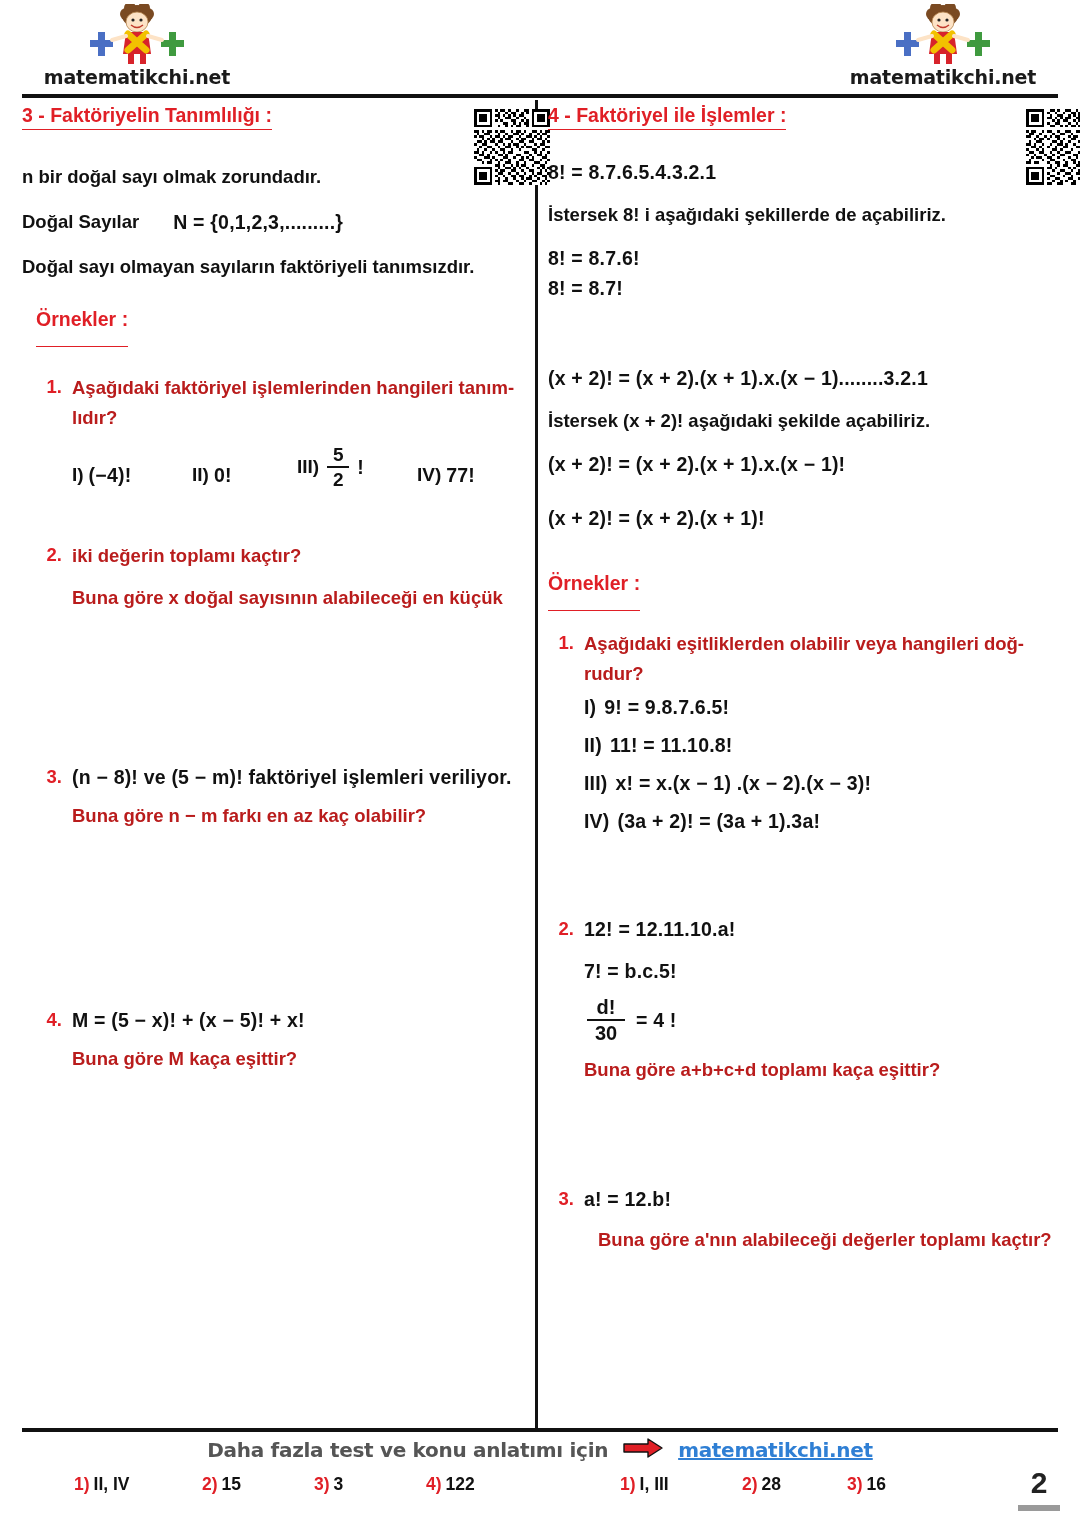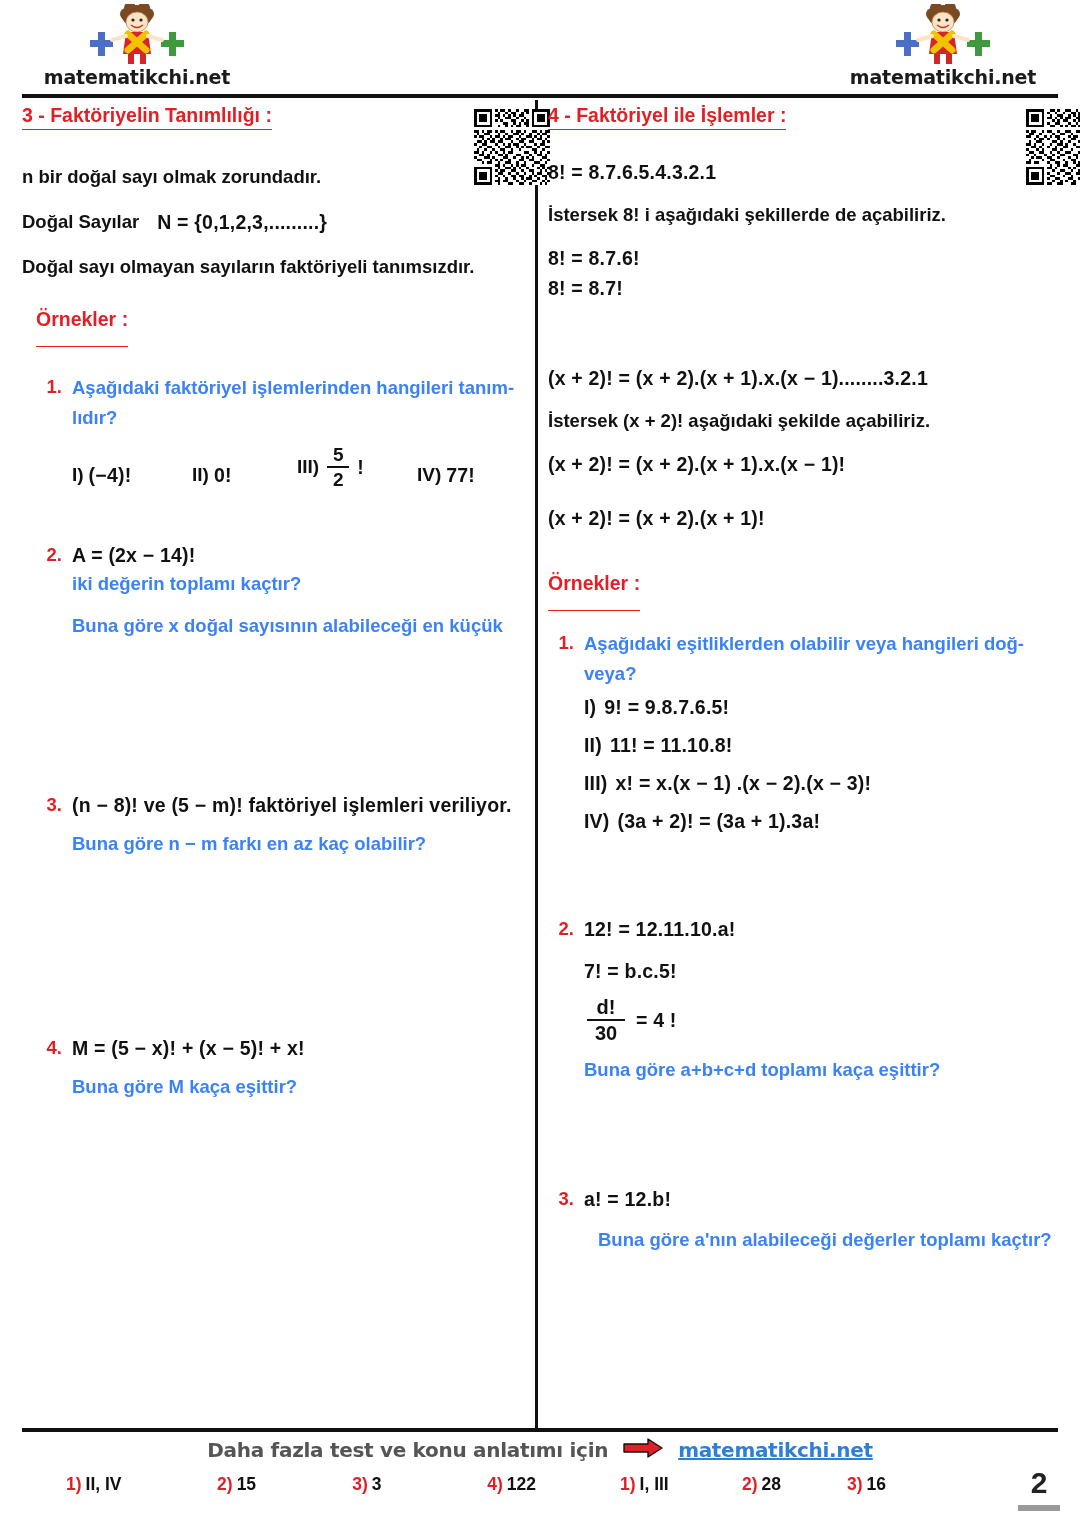--- a/index.html
+++ b/index.html
@@ -56,21 +56,21 @@
 
   
   .line { font-size: 18.5px; font-weight: 700; line-height: 26px; color: #111; }
   .mline { font-size: 19.5px; font-weight: 700; line-height: 28px; color: #111;
            font-family: "Liberation Sans", sans-serif; letter-spacing: 0.2px; }
 
   .qrow { display: flex; align-items: flex-start; }
   .qnum { color: #e01f26; font-weight: 700; font-size: 18.5px; min-width: 26px;
           text-align: right; margin-right: 10px; flex: none; line-height: 27px; }
   .qbody { flex: 1; }
-  .qtext { font-size: 18.5px; font-weight: 700; line-height: 30px; color: #3b82f6; }
+  .qtext { font-size: 18.5px; font-weight: 700; line-height: 30px; color: #b91c1c; }
 
   .opts { display: flex; align-items: flex-end; gap: 0; margin-top: 12px; }
   .opt { font-size: 19px; font-weight: 700; display: flex; align-items: center; gap: 5px; }
 
   
   .frac { display: inline-flex; flex-direction: column; align-items: center;
           vertical-align: middle; margin: 0 3px; line-height: 1; }
   .frac .num { font-size: 19px; font-weight: 700; padding: 0 3px; }
   .frac .bar { width: 100%; min-width: 22px; height: 2px; background: #111; margin: 2px 0; }
   .frac .den { font-size: 19px; font-weight: 700; padding: 0 3px; }
@@ -93,21 +93,21 @@
     font-family: "DejaVu Sans", sans-serif;
     font-weight: 700; font-size: 20px; color: #555555; letter-spacing: -0.3px;
   }
   .promo-link {
     font-family: "DejaVu Sans", sans-serif;
     font-weight: 700; font-size: 20px; color: #2f7fd4; letter-spacing: -0.3px;
   }
   .arrow { display: inline-block; }
 
   .ansrow { position: absolute; top: 1474px; display: flex; align-items: baseline; }
-  .ansrow-left  { left: 66px;  width: 470px; justify-content: space-between; }
+  .ansrow-left  { left: 74px;  width: 470px; }
   .ansrow-right { left: 620px; width: 400px; }
   .ansitem { font-size: 17.5px; font-weight: 700; color: #111; white-space: nowrap; }
   .ansitem .k { color: #e01f26; margin-right: 4px; }
 
   .pagenum {
     position: absolute; right: 20px; top: 1466px;
     font-size: 30px; font-weight: 700; color: #222;
     text-align: center; width: 42px;
   }
   .pagenum-bar { position: absolute; right: 20px; top: 1505px; width: 42px; height: 6px; background: #9a9a9a; }
@@ -415,21 +415,21 @@
               <rect x="27" y="28" width="1" height="1"></rect>
           </g>
         </svg>
       </div>
     </div>
 
     <div class="line" style="margin-top:18px">n bir doğal sayı olmak zorundadır.</div>
 
     <div style="margin-top:18px; display:flex; align-items:center;">
       <span class="line">Doğal Sayılar</span>
-      <span class="mline" style="margin-left:18px">N = {0,1,2,3,.........}</span>
+      <span class="mline" style="margin-left:34px">N = {0,1,2,3,.........}</span>
     </div>
 
     <div class="line" style="margin-top:18px">Doğal sayı olmayan sayıların faktöriyeli tanımsızdır.</div>
 
     <div style="margin-top:28px; padding-left:14px;">
       <span class="ex-title">Örnekler :</span>
     </div>
 
     <div class="qrow" style="margin-top:26px; padding-left:14px;">
       <div class="qnum">1.</div>
@@ -458,21 +458,20 @@
             <span>IV)</span>
             <span class="mline">77!</span>
           </div>
         </div>
       </div>
     </div>
 
     <div class="qrow" style="margin-top:52px; padding-left:14px;">
       <div class="qnum">2.</div>
       <div class="qbody">
-        <div class="mline">A = (2x − 14)!</div>
         <div class="qtext">iki değerin toplamı kaçtır?</div>
         <div class="qtext" style="margin-top:12px">Buna göre x doğal sayısının alabileceği en küçük</div>
       </div>
     </div>
 
     <div class="qrow" style="margin-top:150px; padding-left:14px;">
       <div class="qnum">3.</div>
       <div class="qbody">
         <div class="mline">(n − 8)!  ve  (5 − m)!  faktöriyel işlemleri veriliyor.</div>
         <div class="qtext" style="margin-top:10px">Buna göre  n − m  farkı en az kaç olabilir?</div>
@@ -717,21 +716,21 @@
     <div class="mline" style="margin-top:26px">(x + 2)! = (x + 2).(x + 1)!</div>
 
     <div style="margin-top:40px;">
       <span class="ex-title">Örnekler :</span>
     </div>
 
     <div class="qrow" style="margin-top:18px;">
       <div class="qnum">1.</div>
       <div class="qbody">
         <div class="qtext">Aşağıdaki eşitliklerden olabilir veya hangileri doğ-</div>
-        <div class="qtext">veya?</div>
+        <div class="qtext">rudur?</div>
         <div style="display:flex; align-items:center; gap:8px; margin-top:4px;">
           <span class="mline">I)</span>
           <span class="mline">9! = 9.8.7.6.5!</span>
         </div>
         <div style="display:flex; align-items:center; gap:8px; margin-top:10px;">
           <span class="mline">II)</span>
           <span class="mline">11! = 11.10.8!</span>
         </div>
         <div style="display:flex; align-items:center; gap:8px; margin-top:10px;">
           <span class="mline">III)</span>

